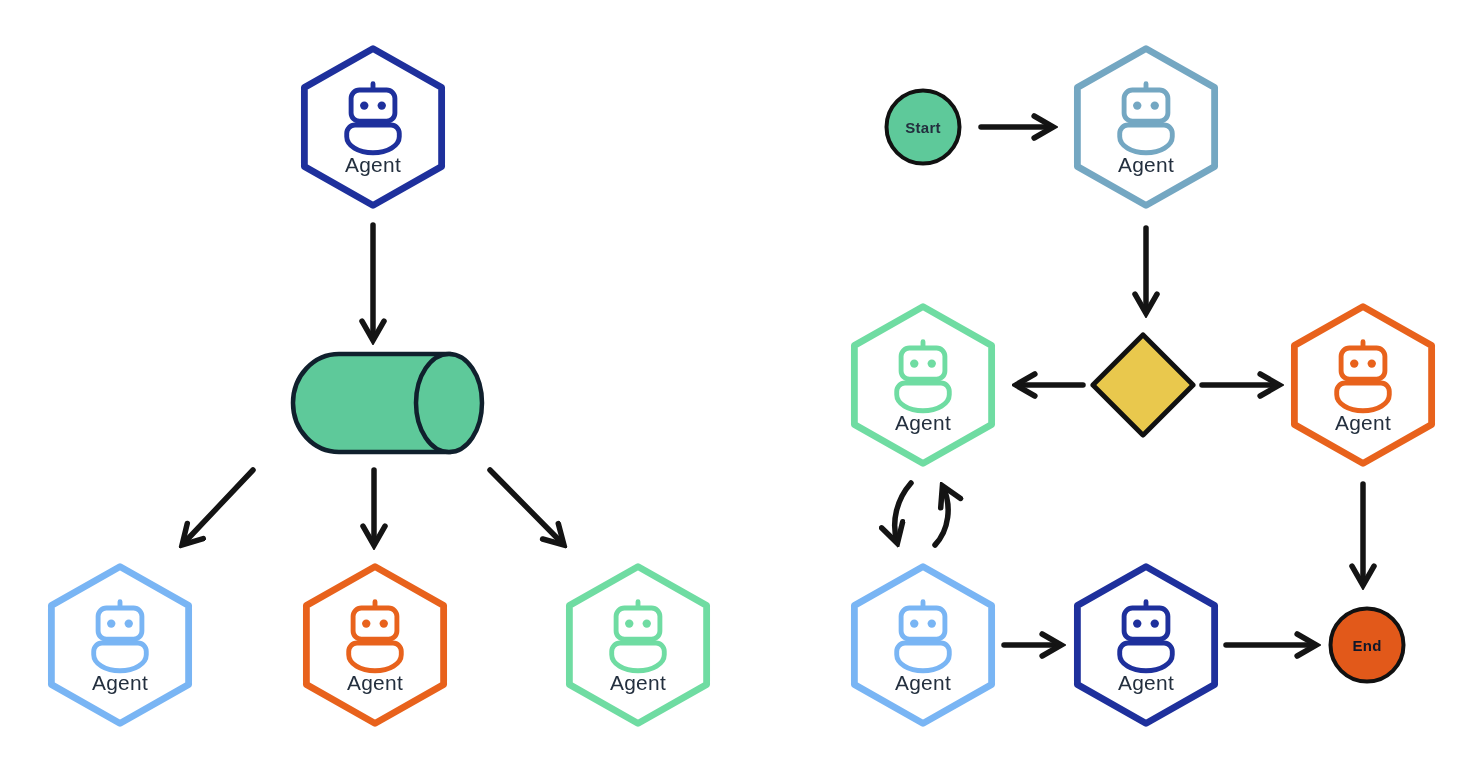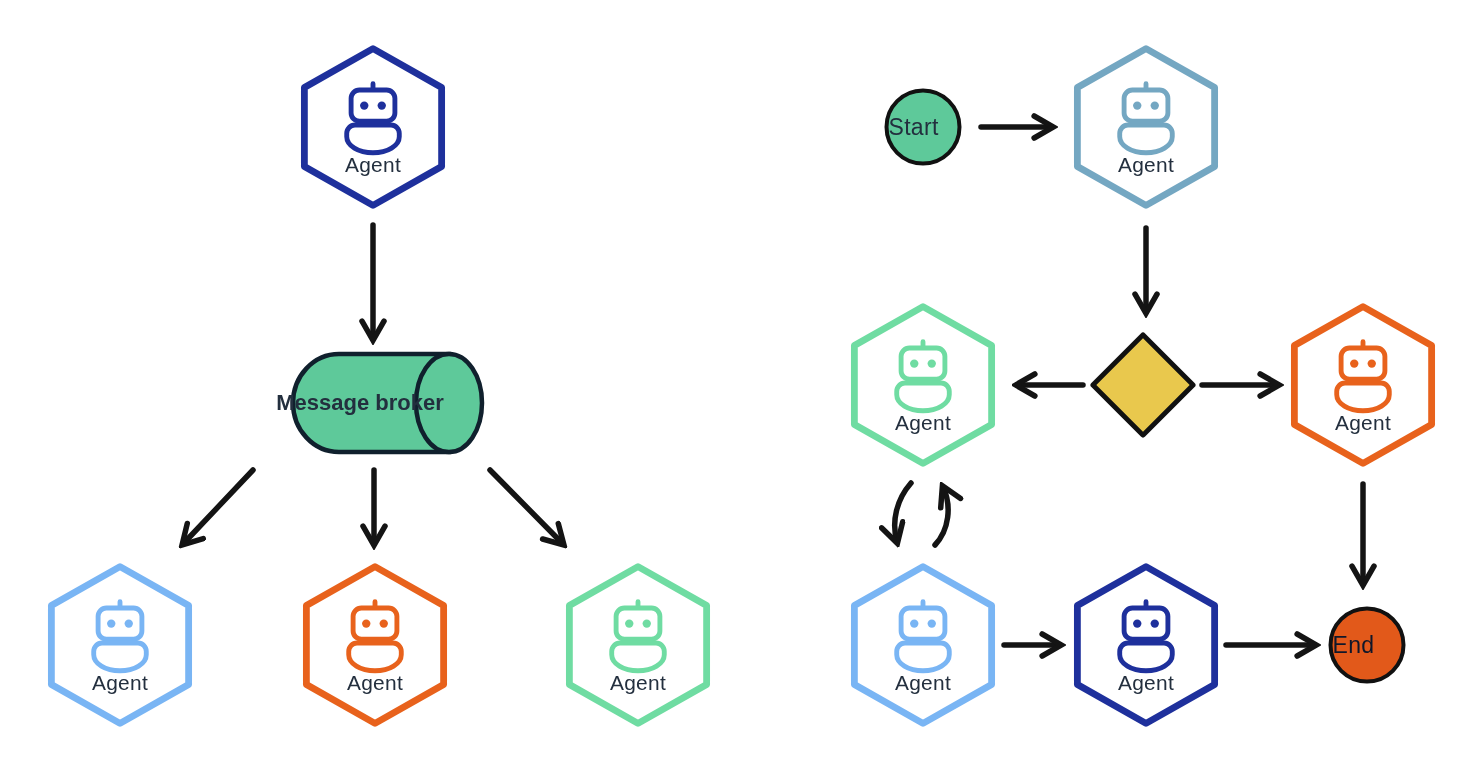--- a/index.html
+++ b/index.html
@@ -32,22 +32,22 @@
     position:absolute;left:11px;top:0;width:180px;height:106px;
     display:flex;align-items:center;justify-content:center;text-align:center;
     font-size:22px;font-weight:600;line-height:1.25;color:var(--p-label_dark,#14222E);
   }
   
   .terminal{
     position:absolute;transform:translate(-50%,-50%);
     width:69px;height:69px;border-radius:50%;
     border:4.5px solid var(--p-outline_black,#111);
     background:var(--c);
-    display:flex;align-items:center;
-    font-size:23px;font-weight:400;letter-spacing:.3px;
+    display:flex;align-items:center;justify-content:center;
+    font-size:15px;font-weight:700;letter-spacing:.3px;
   }
   .terminal.start{color:var(--p-label_dark,#16242F);}
   .terminal.end{color:#0f172a;}
   
   .diamond{
     position:absolute;transform:translate(-50%,-50%) rotate(45deg);
     width:66px;height:66px;border:5px solid var(--p-outline_black,#111);
     border-radius:3px;background:var(--c);
   }
 </style>
@@ -91,21 +91,20 @@
       </g>
       <text class="node-label" x="75" y="131">Agent</text>
     </svg>
   </div>
 
   <div class="cylinder" style="--c: #5EC99A;">
     <svg viewBox="0 0 230 106">
       <path class="cyl-shape" d="M80 4 H190 V102 H80 A46 49 0 0 1 80 4 Z"></path>
       <ellipse class="cyl-shape" cx="190" cy="53" rx="33" ry="49"></ellipse>
     </svg>
-    <div class="cyl-label">Message broker</div>
   </div>
 
   <div class="hex-node" style="left: 120px; top: 645px; --c: #79B5F4;">
     <svg viewBox="0 0 150 170">
       <path class="hex-outline" d="M75 4.5 L145.5 44.5 V125.5 L75 165.5 L4.5 125.5 V44.5 Z"></path>
       <g>
         <line class="robot-stroke" x1="75" y1="40.5" x2="75" y2="46"></line>
         <rect class="robot-stroke" x="52.5" y="47" width="45" height="32" rx="8.5"></rect>
         <circle class="robot-fill" cx="66" cy="63" r="4.3"></circle>
         <circle class="robot-fill" cx="84" cy="63" r="4.3"></circle>

